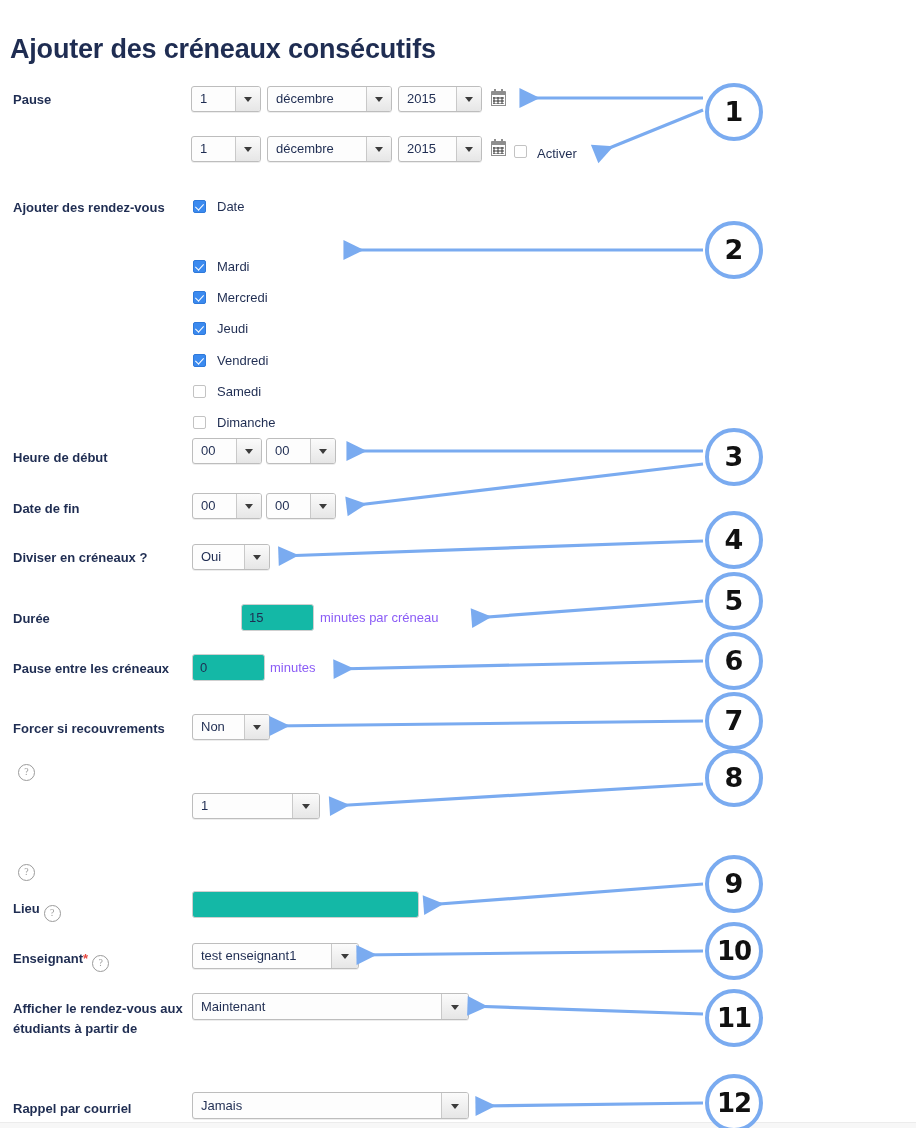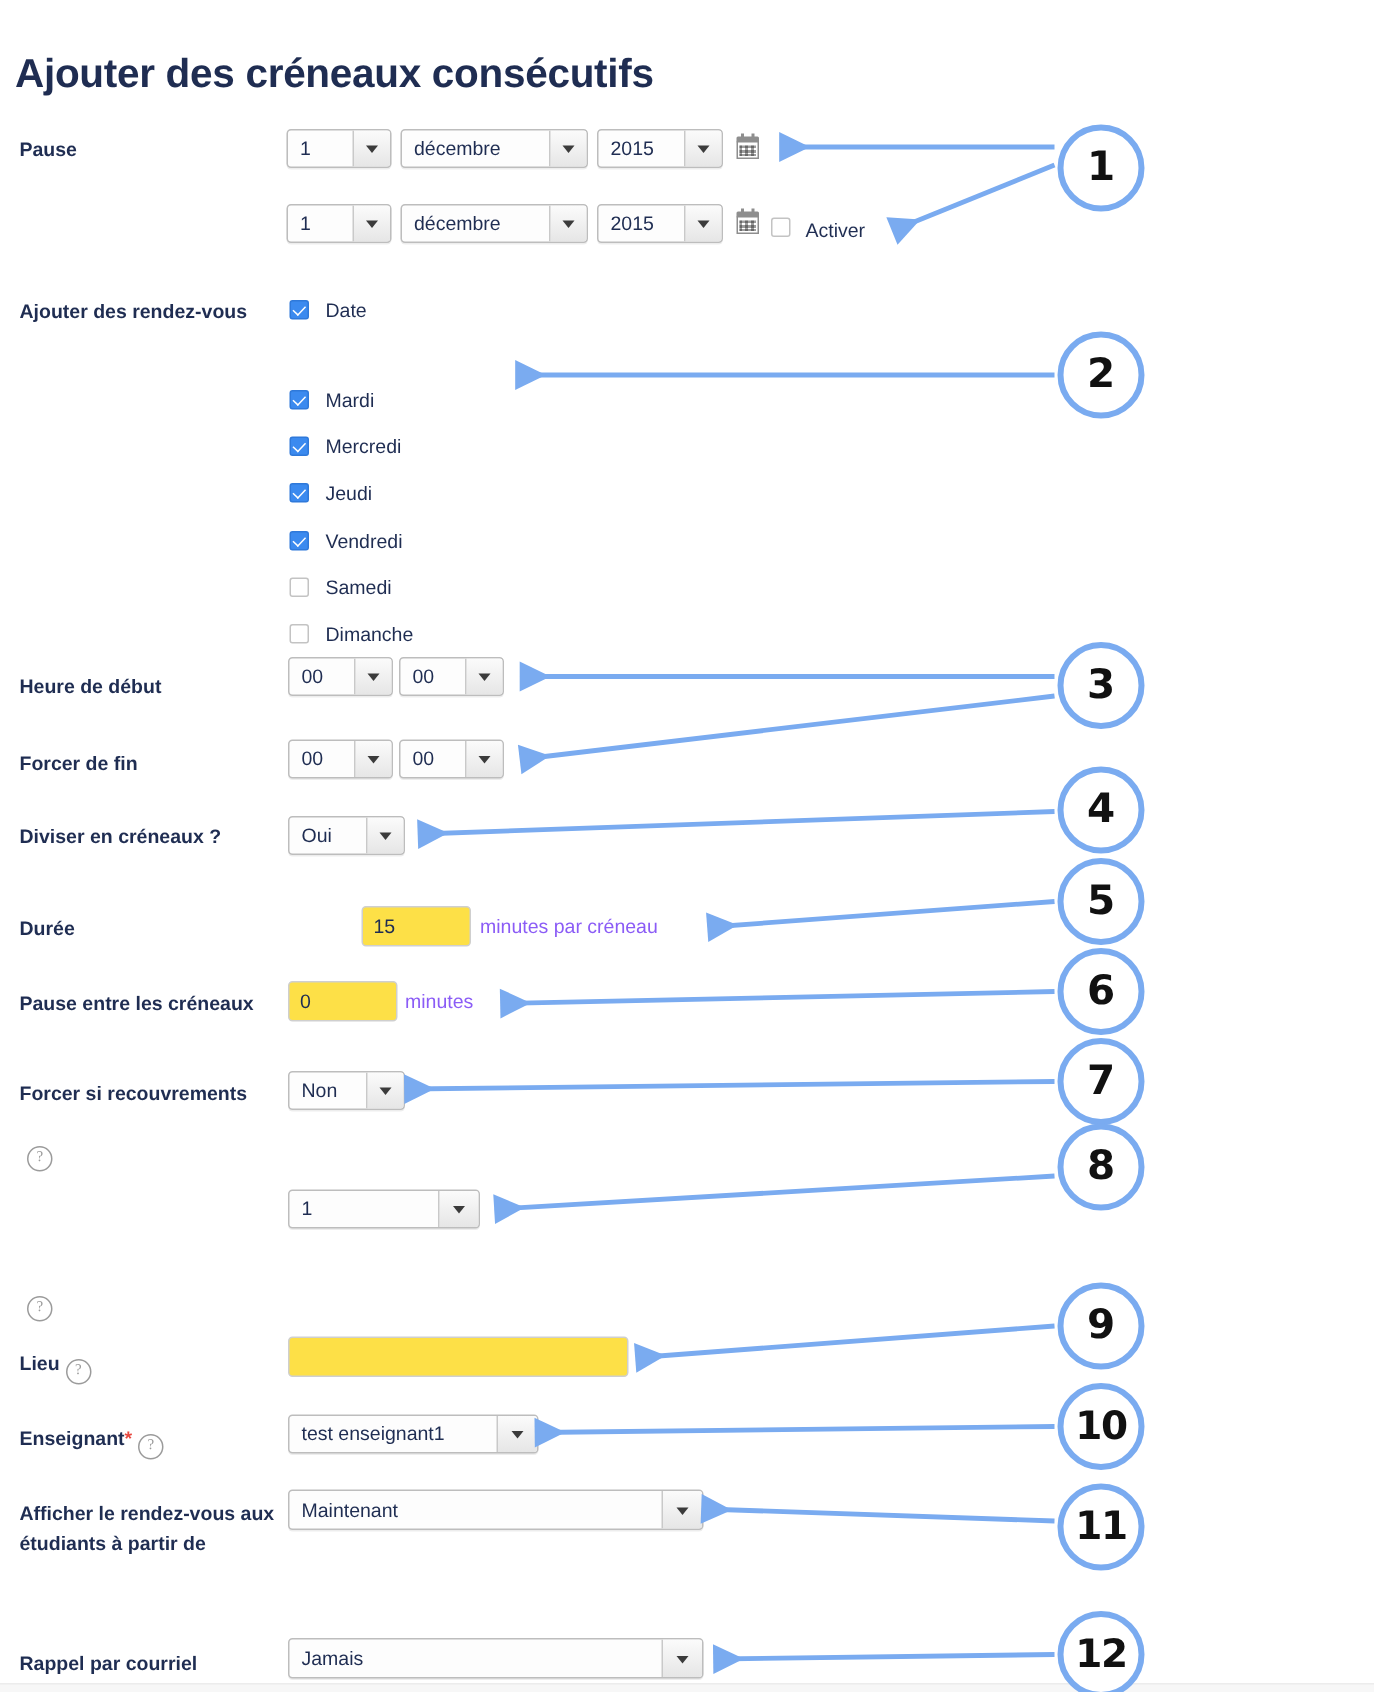--- a/index.html
+++ b/index.html
@@ -77,21 +77,21 @@
     border-top:5px solid #3b3b3b;
   }
   
   .sel.wide .sel-btn{width:26px;}
 
   
   .tinput{
     position:absolute;box-sizing:border-box;
     height:27px;
     border:1px solid #cfcfcf;border-radius:3px;
-    background:#fde047;
+    background:#14b8a6;
     font-size:13px;color:#1f2d52;
     padding:0 7px;line-height:25px;
     font-family:"Liberation Sans","DejaVu Sans",sans-serif;
   }
 
   .unit-txt{
     position:absolute;font-size:13px;color:#8b5cf6;line-height:27px;
     white-space:nowrap;
   }
 
@@ -270,21 +270,21 @@
   <div class="flabel" style="left:13px;top:434px;">Heure de début</div>
   <div class="sel" style="left:192px;top:424px;width:70px;">
     <span class="sel-txt">00</span>
     <span class="sel-btn"></span>
   </div>
   <div class="sel" style="left:266px;top:424px;width:70px;">
     <span class="sel-txt">00</span>
     <span class="sel-btn"></span>
   </div>
 
-  <div class="flabel" style="left:13px;top:485px;">Forcer de fin</div>
+  <div class="flabel" style="left:13px;top:485px;">Date de fin</div>
   <div class="sel" style="left:192px;top:479px;width:70px;">
     <span class="sel-txt">00</span>
     <span class="sel-btn"></span>
   </div>
   <div class="sel" style="left:266px;top:479px;width:70px;">
     <span class="sel-txt">00</span>
     <span class="sel-btn"></span>
   </div>
 
   <div class="flabel" style="left:13px;top:534px;">Diviser en créneaux ?</div>

